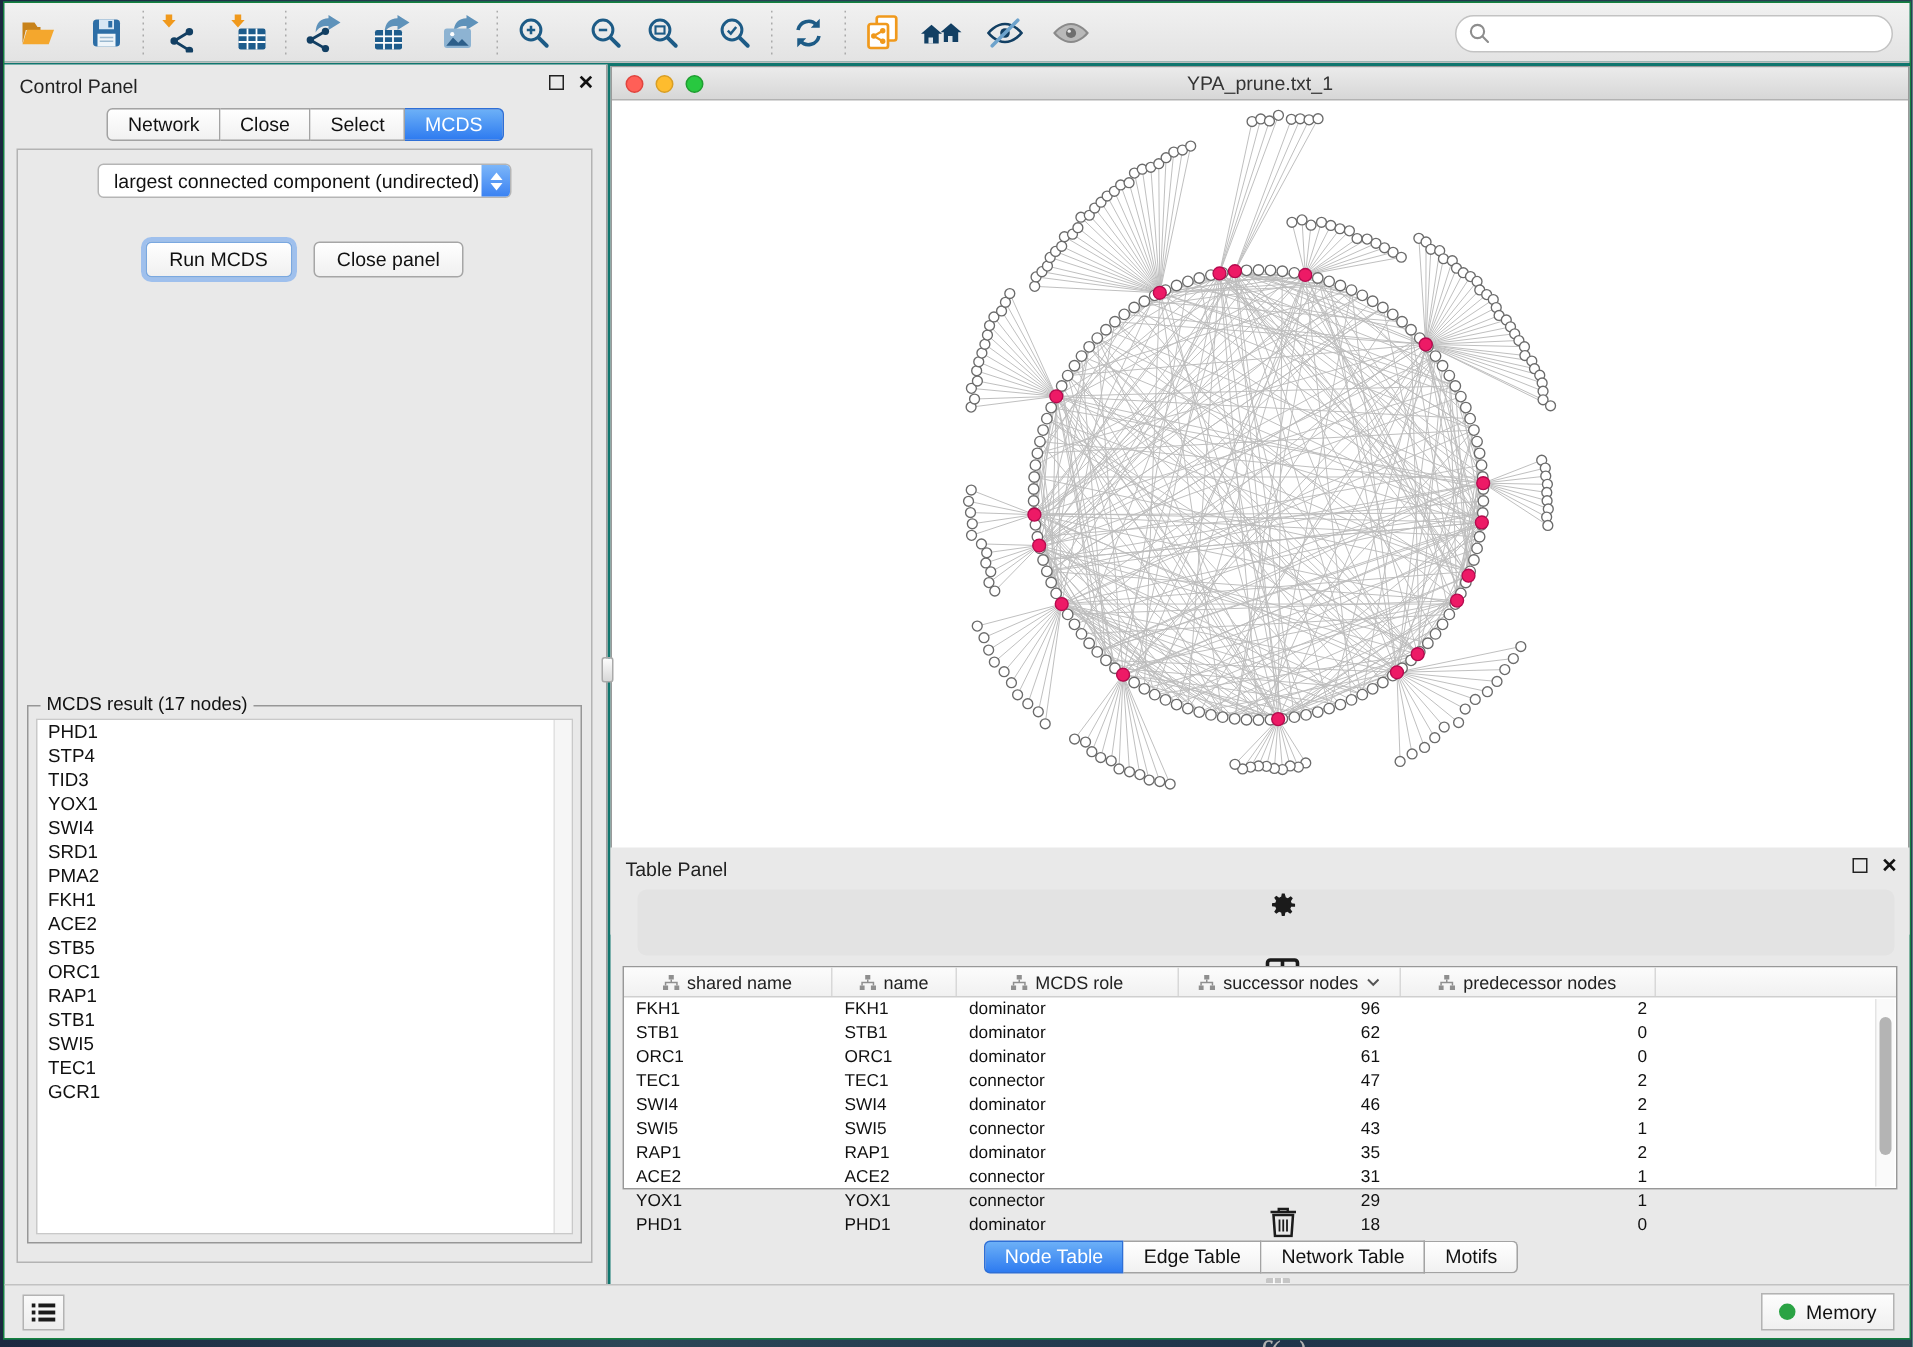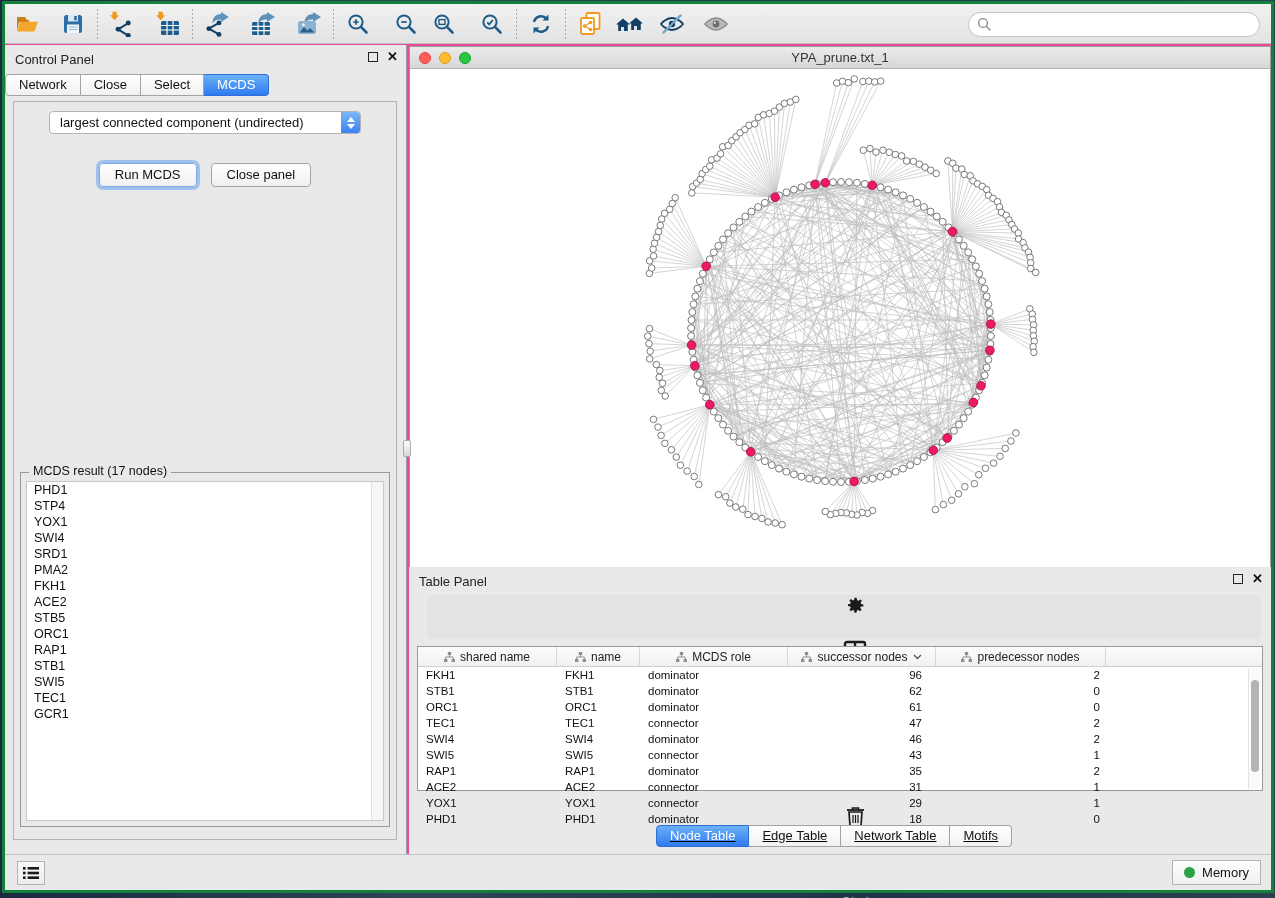--- a/index.html
+++ b/index.html
@@ -1,18 +1,18 @@
 <!DOCTYPE html>
 <html><head>
 <meta charset="utf-8">
 <style>
   * { margin:0; padding:0; box-sizing:border-box; }
   html,body { width:1275px; height:898px; overflow:hidden; font-family:"Liberation Sans",sans-serif; }
   body { background:linear-gradient(90deg,#1b2940,#2c4656,#20344a,#2a4150); position:relative; }
-  .app { position:absolute; left:2px; top:1px; right:1px; bottom:5px; background:#ec4899; border:3px solid #15803d; }
+  .app { position:absolute; left:2px; top:1px; right:1px; bottom:5px; background:#0f766e; border:1px solid #15803d; }
 
   
   .toolbar { position:absolute; left:0; top:0; right:0; height:40px;
     background:linear-gradient(#f1f1f1,#e3e3e3); border-bottom:1px solid #bdbdbd;
     display:flex; align-items:center; }
   .tb { width:34px; height:32px; display:flex; align-items:center; justify-content:center;
     background:transparent; border:none; cursor:default; }
   .tb svg { display:block; }
   .tb-sep { width:1px; height:30px; margin:0 7px;
     background-image:linear-gradient(#aaa 40%, rgba(0,0,0,0) 0%);
@@ -24,31 +24,31 @@
 
   
   .control-panel { position:absolute; left:0; top:41px; width:402px; bottom:36px;
     background:#e9e9e9; border-right:1px solid #9f9f9f; }
   .panel-head { position:relative; height:26px; }
   .panel-title { position:absolute; left:10px; top:7px; font-size:13px; color:#222; }
   .win-btns { position:absolute; right:8px; top:7px; display:flex; gap:9px; align-items:center; }
   .float-btn { width:10px; height:10px; border:1.5px solid #222; background:transparent; }
   .close-btn { font-size:13px; font-weight:bold; color:#111; line-height:10px; }
 
-  .seg-tabs { display:flex; margin-top:3px; }
+  .seg-tabs { display:flex; justify-content:center; margin-top:3px; }
   .seg-tab { font-size:13px; color:#111; background:linear-gradient(#ffffff,#f1f1f1);
     border:1px solid #a3a3a3; border-left:none; padding:2px 13px 3px; }
   .seg-tab:first-child { border-left:1px solid #a3a3a3; border-radius:4px 0 0 4px; }
   .seg-tab:last-child { border-radius:0 4px 4px 0; }
   .seg-tab.active { background:linear-gradient(#6cb0f7,#2e7bf0); color:#fff; border-color:#2e6fd6; }
 
   .cp-body { position:absolute; left:8px; right:9px; top:56px; bottom:14px;
     border:1px solid #b3b3b3; background:#e9e9e9; }
   .opt-label { text-align:center; margin-top:17px; font-size:13px; color:#111; }
-  .select-box { position:relative; margin:9px auto 0; width:312px; height:23px;
+  .select-box { position:relative; margin:9px auto 0; width:276px; height:23px;
     background:#fff; border:1px solid #b5b5b5; border-radius:4px;
     font-size:13px; color:#111; line-height:21px; padding-left:10px; }
   .select-arrows { position:absolute; right:0; top:0; bottom:0; width:19px;
     background:linear-gradient(#7cb6f9,#3b82f2); border-radius:0 3px 3px 0;
     display:flex; flex-direction:column; align-items:center; justify-content:center; gap:2px; }
   .tri-up { width:0; height:0; border-left:4px solid transparent; border-right:4px solid transparent; border-bottom:5px solid #fff; }
   .tri-dn { width:0; height:0; border-left:4px solid transparent; border-right:4px solid transparent; border-top:5px solid #fff; }
   .btn-row { display:flex; justify-content:center; gap:14px; margin-top:13px; }
   .mac-btn { font-size:13px; color:#111; background:linear-gradient(#ffffff,#f0f0f0);
     border:1px solid #a6a6a6; border-radius:4px; padding:3px 15px 4px;margin-top:16px; }
@@ -92,21 +92,21 @@
     font-size:12px; color:#222; border-right:1px solid #d8d8d8; overflow:hidden; }
   .trow { display:grid; grid-template-columns:139px 83px 148px 148px 170px 1fr; height:16px; }
   .td { font-size:11.5px; color:#111; line-height:16px; white-space:nowrap; overflow:hidden; }
   .td:nth-child(-n+3) { padding-left:8px; }
   .td:nth-child(4) { text-align:right; padding-right:14px; }
   .td:nth-child(5) { text-align:right; padding-right:6px; }
   .tscroll { position:absolute; right:1px; top:21px; bottom:1px; width:13px;
     background:#fafafa; border-left:1px solid #e4e4e4; }
   .tthumb { position:absolute; left:2px; right:2px; top:12px; height:92px;
     background:#b4b4b4; border-radius:5px; }
-  .tp-tabs { position:absolute; left:0; right:12px; bottom:7px; display:flex; justify-content:center;text-decoration:underline; }
+  .tp-tabs { position:absolute; left:0; right:12px; bottom:7px; display:flex; justify-content:center; }
 
   
   .status-bar { position:absolute; left:0; right:0; bottom:0; height:36px;
     background:#e9e9e9; border-top:1px solid #c2c2c2; }
   .task-btn { position:absolute; left:12px; top:6px; width:28px; height:24px;
     background:linear-gradient(#fafafa,#ededed); border:1px solid #b3b3b3;
     display:flex; align-items:center; justify-content:center; }
   .mem-btn { position:absolute; right:10px; top:5px; height:25px;
     background:linear-gradient(#fdfdfd,#f0f0f0); border:1px solid #b3b3b3;
     display:flex; align-items:center; gap:7px; padding:0 11px; font-size:13px; color:#111; }
@@ -294,20 +294,21 @@
       <div class="btn-row">
         <button class="mac-btn focused">Run MCDS</button>
         <button class="mac-btn">Close panel</button>
       </div>
       <div class="result-group">
         <span class="result-legend">MCDS result (17 nodes)</span>
         <div class="result-list" id="result-list">
           <div class="result-scroll"></div>
         <div class="result-item">PHD1</div>
             <div class="result-item">STP4</div>
+            <div class="result-item">TID3</div>
             <div class="result-item">YOX1</div>
             <div class="result-item">SWI4</div>
             <div class="result-item">SRD1</div>
             <div class="result-item">PMA2</div>
             <div class="result-item">FKH1</div>
             <div class="result-item">ACE2</div>
             <div class="result-item">STB5</div>
             <div class="result-item">ORC1</div>
             <div class="result-item">RAP1</div>
             <div class="result-item">STB1</div>

